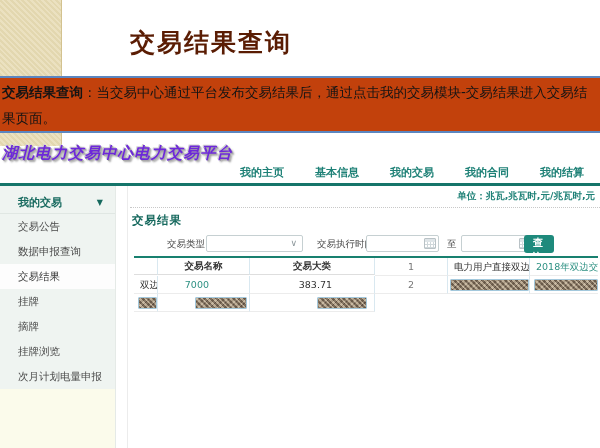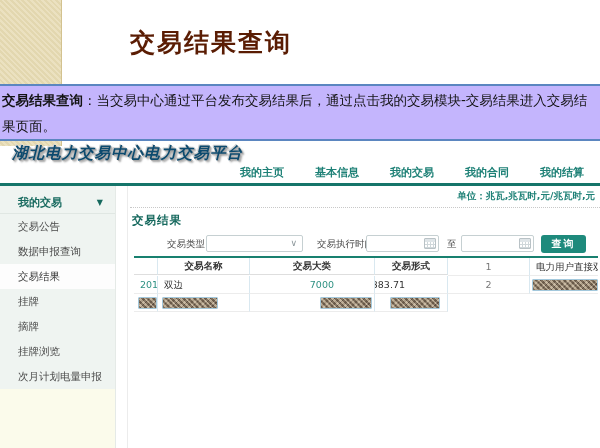--- a/index.html
+++ b/index.html
@@ -10,28 +10,28 @@
   
   .beige-strip{position:absolute;left:0;top:0;width:62px;height:146px;
     background:#e7dbb2;border-right:1px solid #d3c28f;
     background-image:repeating-linear-gradient(45deg,rgba(255,255,255,.18) 0 2px,rgba(0,0,0,.02) 2px 4px);}
 
   
   .doc-title{position:absolute;left:130px;top:26px;font-family:"DejaVu Serif","Liberation Serif",serif;
     font-size:25px;font-weight:bold;color:#5a1c03;letter-spacing:2px;}
 
   
-  .desc-box{position:absolute;left:0;top:84px;width:600px;height:57px;background:#c4b5fd;
+  .desc-box{position:absolute;left:0;top:76px;width:600px;height:57px;background:#c2410c;
     border-top:2px solid #5b86c0;border-bottom:2px solid #5b86c0;
     padding:1px 2px 0 2px;font-size:13.5px;line-height:26px;color:#141414;z-index:2;}
   .desc-box b{font-weight:bold;}
 
   
-  .platform-title{position:absolute;left:12px;top:143px;font-size:15.5px;font-weight:bold;
-    font-style:italic;color:#0c4a6e;letter-spacing:1px;
+  .platform-title{position:absolute;left:2px;top:143px;font-size:15.5px;font-weight:bold;
+    font-style:italic;color:#6d28d9;letter-spacing:1px;
     text-shadow:1px 1px 0 #a8a8a8,2px 2px 2px #9a9a9a,-1px -1px 0 #d2d2d2;}
 
   
   .topnav{position:absolute;top:165px;right:16px;display:flex;gap:31px;}
   .topnav .nav-item{font-size:11px;font-weight:bold;color:#1d8076;cursor:pointer;white-space:nowrap;}
   .nav-underline{position:absolute;top:183px;left:0;width:600px;height:3px;background:#15756a;}
 
   
   .sidebar{position:absolute;left:0;top:186px;width:116px;height:262px;display:flex;flex-direction:column;
     border-right:1px solid #e5eae7;}
@@ -57,21 +57,21 @@
   .lbl-to{left:319px;}
   .select{position:absolute;left:78px;top:0;width:97px;height:17px;background:#fff;
     border:1px solid #c6d0d2;border-radius:2px;}
   .select .chev{position:absolute;right:5px;top:2px;font-size:9px;color:#8a9599;}
   .datebox{position:absolute;top:0;width:73px;height:17px;background:#fff;border:1px solid #c6d0d2;border-radius:2px;}
   .date1{left:238px;} .date2{left:333px;}
   .cal-icon{position:absolute;right:2px;top:2px;width:12px;height:11px;border:1px solid #b9c2c6;border-radius:1px;
     background:linear-gradient(#dfe5e8 0 3px,transparent 3px),
       repeating-linear-gradient(90deg,transparent 0 2px,#cfd7da 2px 3px),
       repeating-linear-gradient(transparent 0 2px,#cfd7da 2px 3px);}
-  .query-btn{position:absolute;left:413px;top:0;width:45px;height:18px;background:#1e8a7c;border:none;
+  .query-btn{position:absolute;left:396px;top:0;width:30px;height:18px;background:#1e8a7c;border:none;
     border-radius:3px;color:#fff;font-size:10px;font-weight:bold;letter-spacing:2px;cursor:pointer;
     font-family:"DejaVu Sans","Liberation Sans",sans-serif;}
 
   
   .result-table{position:absolute;top:70px;left:6px;width:464px;border-top:2px solid #18806f;
     display:grid;grid-template-columns:24px 92px 125px 73px 82px 68px;font-size:9.5px;}
   .cell{height:17px;line-height:16px;border-bottom:1px solid #ececec;border-right:1px solid #d9e8f0;
     overflow:hidden;white-space:nowrap;display:flex;align-items:center;}
   .cell:nth-child(6n){border-right:none;}
   .hcell{font-weight:bold;color:#333;justify-content:center;border-bottom:1px solid #dedede;background:#fff;}
@@ -154,21 +154,20 @@
         <span></span>
         <span class="cal-icon"></span>
       </div>
       <button class="query-btn">查询</button>
     </div>
 
     <div class="result-table">
       <div class="cell hcell"></div>
       <div class="cell hcell">交易名称</div>
       <div class="cell hcell">交易大类</div>
-      <div class="cell hcell">交易形式</div>
 
       <div class="cell rcell idx">1</div>
       <div class="cell rcell">电力用户直接双边交易</div>
       <div class="cell rcell link">2018年双边交易（5月培训发电企业）</div>
       <div class="cell rcell">双边</div>
       <div class="cell rcell num num-vol">7000</div>
       <div class="cell rcell num num-price">383.71</div>
 
       <div class="cell rcell idx">2</div>
       <div class="cell rcell r2">

